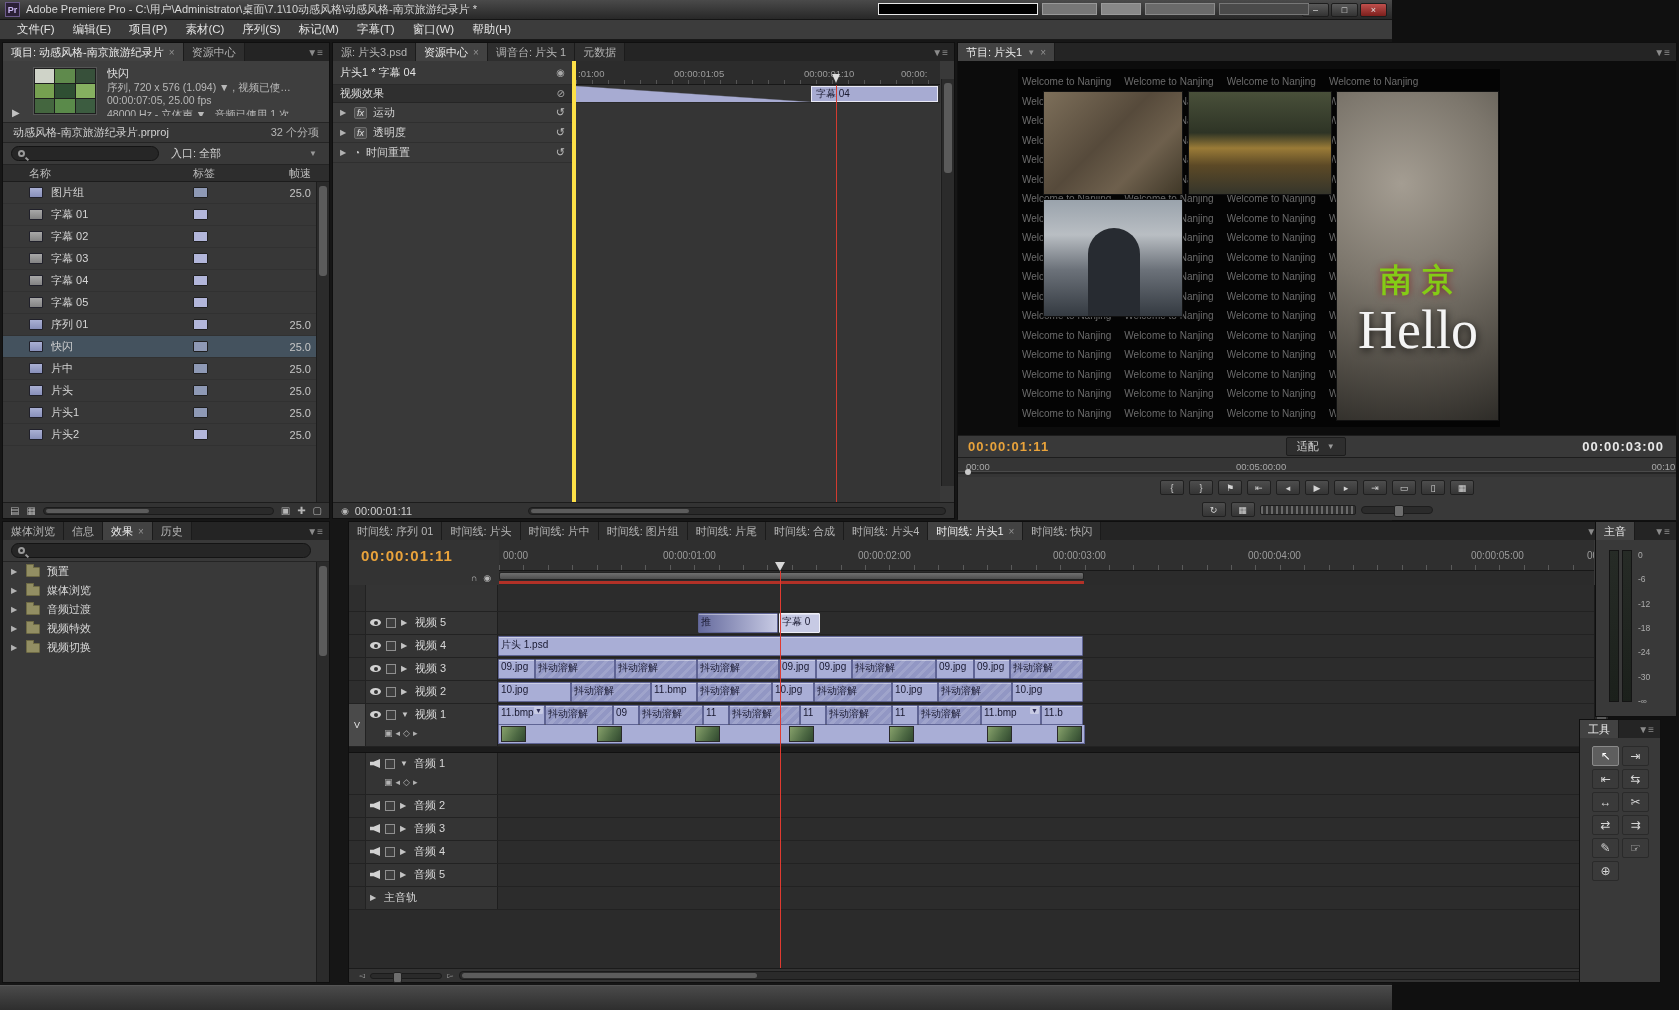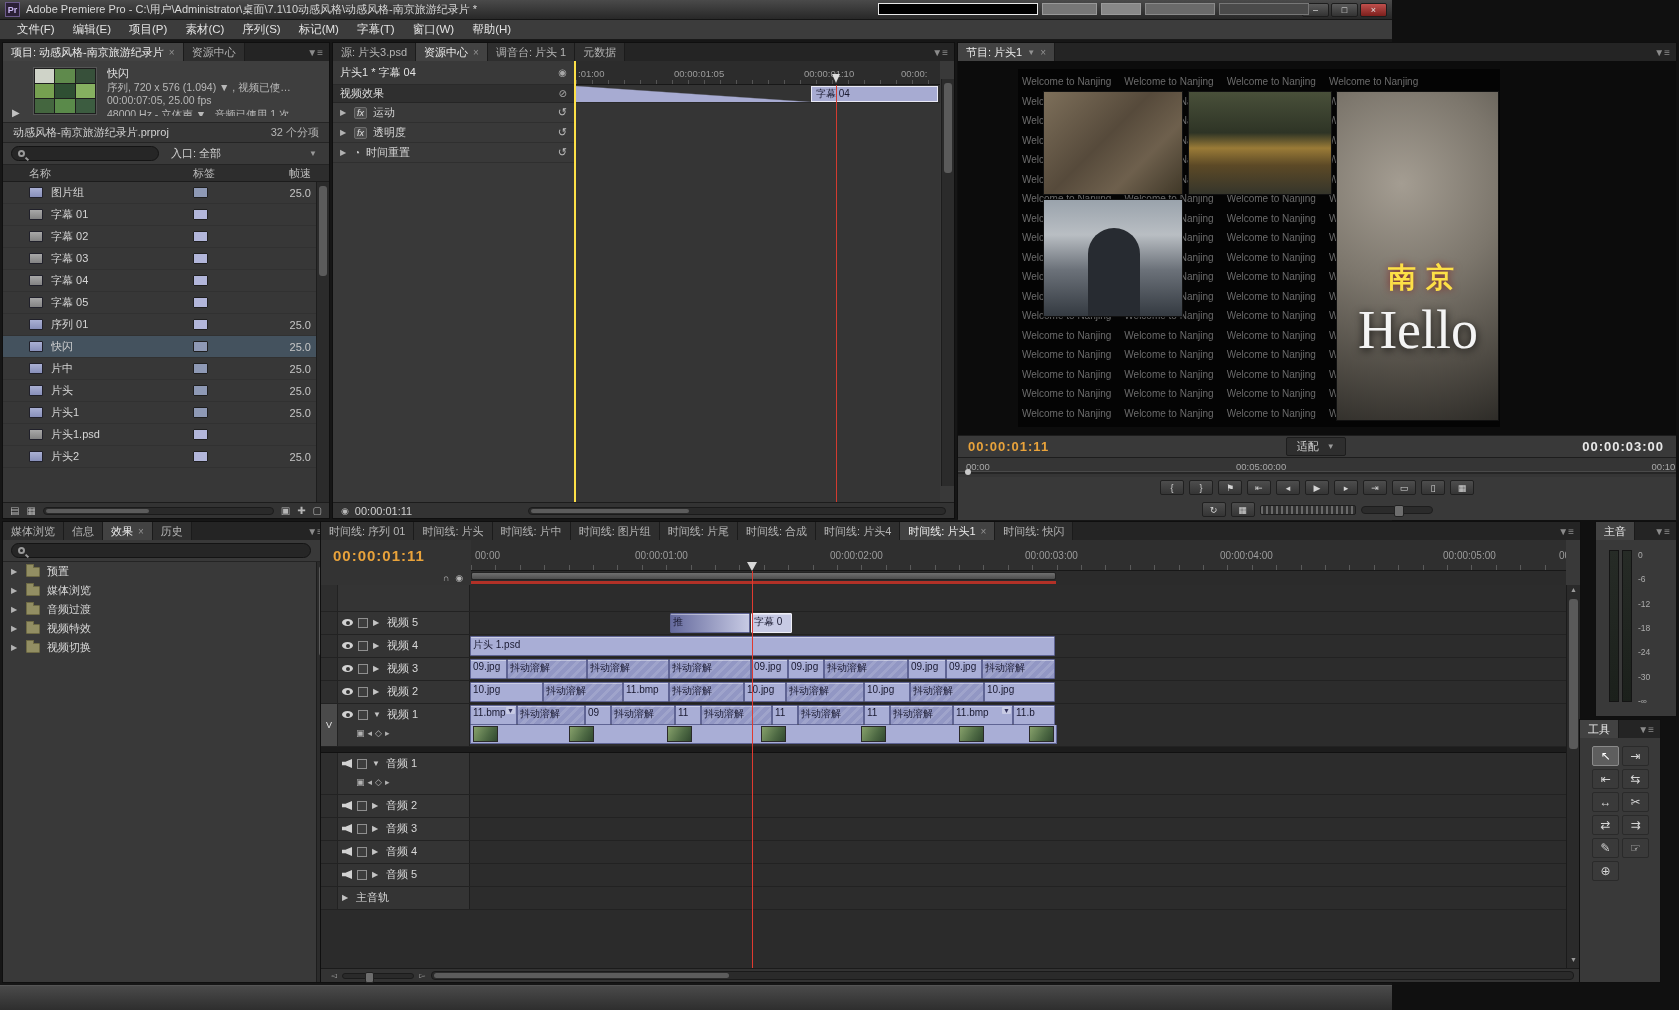--- a/index.html
+++ b/index.html
@@ -73,21 +73,21 @@
 .prate{margin-left:auto;padding-right:18px;color:#c6c6c6}
 .pfoot{height:16px;background:#333;border-top:1px solid #1c1c1c;display:flex;align-items:center;gap:7px;padding:0 7px;color:#b5b5b5}
 .fico{font-size:10px}
 .pfoot-scroll{flex:1;height:8px;background:#2a2a2a;border:1px solid #1b1b1b;border-radius:4px;position:relative}
 .pfoot-scroll i{position:absolute;left:2px;top:1px;height:4px;width:45%;background:#5c5c5c;border-radius:2px}
 .pscroll{top:139px;bottom:16px}
 
 
 .fx-panel{left:332px;top:42px;width:623px;height:477px}
 .fx-body{position:absolute;left:0;top:18px;right:0;bottom:16px}
-.fx-left{position:absolute;left:0;top:0;width:243px;bottom:0;border-right:2px solid #fde047;background:#393939}
+.fx-left{position:absolute;left:0;top:0;width:243px;bottom:0;border-right:4px solid #fde047;background:#393939}
 .fx-clipheader{height:24px;display:flex;align-items:center;padding:0 7px;color:#e4e4e4;border-bottom:1px solid #2a2a2a;gap:6px}
 .fx-collapse{margin-left:auto;color:#a8a8a8;font-size:10px}
 .fx-section{height:18px;background:#2f2f2f;display:flex;align-items:center;padding:0 7px;color:#dcdcdc;border-bottom:1px solid #252525}
 .seceye{margin-left:auto;color:#a8a8a8;font-size:10px}
 .fxrow{height:20px;display:flex;align-items:center;gap:6px;padding:0 7px;border-bottom:1px solid #2f2f2f;color:#d2d2d2}
 .ftri{font-size:8px;color:#b2b2b2;width:8px;flex:none}
 .fxbadge{font-style:italic;font-size:9px;background:#4c4c4c;border:1px solid #6c6c6c;border-radius:2px;padding:0 2px;color:#e2e2e2}
 .fclock{font-size:10px;color:#c8c8c8}
 .freset{margin-left:auto;color:#bababa;font-size:11px}
 .fx-right{position:absolute;left:243px;right:14px;top:0;bottom:0;background:#353535;overflow:hidden}
@@ -119,21 +119,21 @@
 .photo{position:absolute;border:1px solid #111}
 .ph-relief{left:25px;top:22px;width:140px;height:104px;
   background:linear-gradient(135deg,#7d6f5a 0%,#564a3b 45%,#6e604d 70%,#403828 100%)}
 .ph-temple{left:170px;top:22px;width:144px;height:104px;
   background:linear-gradient(180deg,#49503a 0%,#2e3425 40%,#9a7b37 55%,#5c4926 72%,#35352b 100%)}
 .ph-lion{left:318px;top:22px;width:163px;height:330px;
   background:radial-gradient(circle at 40% 28%,#a49d92 0%,#7c766c 40%,#4f4b44 75%,#2e2c28 100%)}
 .ph-gate{left:25px;top:130px;width:140px;height:118px;
   background:linear-gradient(180deg,#9aa3ac 0%,#b9bec3 30%,#6c727a 60%,#343a41 100%)}
 .gate-arch{position:absolute;left:44px;top:28px;width:52px;height:88px;background:#272b31;border-radius:26px 26px 0 0}
-.city{position:absolute;right:36px;top:190px;color:#fde047;font-size:28px;font-weight:bold;letter-spacing:10px;
+.city{position:absolute;right:36px;top:190px;color:#84cc16;font-size:32px;font-weight:bold;letter-spacing:10px;
   font-family:"Liberation Serif","DejaVu Serif",serif;text-shadow:0 0 8px rgba(130,0,0,.7)}
 .hello{position:absolute;right:22px;top:230px;color:#f4f4f4;font-size:54px;
   font-family:"Liberation Serif","DejaVu Serif",serif;text-shadow:0 2px 8px rgba(0,0,0,.85)}
 .pm-ctl{position:absolute;left:0;top:392px;height:22px;width:100%;background:#393939;display:flex;align-items:center;border-top:1px solid #1c1c1c}
 .pm-tc{color:#e9a33b;font-size:13px;font-weight:bold;padding-left:10px;letter-spacing:1px}
 .pm-fit{margin:0 auto;display:flex;align-items:center;gap:8px;background:#2e2e2e;border:1px solid #1d1d1d;
   border-radius:2px;padding:1px 10px;color:#d2d2d2}
 .pm-total{color:#e8e8e8;font-size:13px;font-weight:bold;padding-right:12px;letter-spacing:1px}
 .pm-mini{position:absolute;left:0;top:414px;height:20px;width:100%;background:#353535;border-top:1px solid #1d1d1d;overflow:hidden}
 .pm-mini .ml{position:absolute;top:3px;font-size:9.5px;color:#a8a8a8;white-space:nowrap}
@@ -149,21 +149,21 @@
 
 
 .browser-panel{left:2px;top:521px;width:328px;height:462px}
 .bsearch{height:22px;display:flex;align-items:center;padding:0 8px;border-bottom:1px solid #242424}
 .folder-row{height:19px;display:flex;align-items:center;gap:7px;padding-left:8px;color:#d8d8d8}
 .folder-icon{width:14px;height:10px;background:#928e63;border:1px solid #6e6a45;border-radius:1px;position:relative;flex:none}
 .folder-icon::before{content:'';position:absolute;left:-1px;top:-4px;width:6px;height:3px;background:#928e63;border:1px solid #6e6a45;border-bottom:none;border-radius:1px 1px 0 0}
 .bscroll{top:40px;bottom:0}
 
 
-.timeline-panel{left:320px;top:521px;width:1261px;height:462px}
+.timeline-panel{left:348px;top:521px;width:1261px;height:462px}
 .tl-content{position:absolute;left:0;top:18px;right:0;bottom:0}
 .tl-timecode{position:absolute;left:0;top:0;width:150px;height:31px;background:#333;color:#e9a33b;
   font-size:15px;font-weight:bold;padding:7px 0 0 12px;letter-spacing:1px}
 .tl-ruler{position:absolute;left:150px;right:14px;top:0;height:31px;background:#2f2f2f;border-bottom:1px solid #181818;overflow:hidden}
 .tl-ruler .rl{position:absolute;bottom:9px;font-size:10px;color:#9c9c9c;white-space:nowrap}
 .tl-ruler::after{content:'';position:absolute;left:0;right:0;bottom:0;height:5px;
   background:repeating-linear-gradient(90deg,#5a5a5a 0 1px,transparent 1px 24.4px)}
 .tl-workrow{position:absolute;left:0;top:31px;height:14px;width:100%}
 .tl-workhead{position:absolute;left:0;top:0;width:150px;height:14px;background:#333;display:flex;
   justify-content:flex-end;align-items:center;gap:6px;padding-right:8px;color:#b8b8b8;font-size:9px}
@@ -366,26 +366,20 @@
           <span class="pchip" style="background: rgb(142, 153, 181);"></span>
           <span class="prate">25.0</span>
         </div>
         <div class="prow">
           <span class="picon seq"></span>
           <span class="pname">片头1</span>
           <span class="pchip" style="background: rgb(142, 153, 181);"></span>
           <span class="prate">25.0</span>
         </div>
         <div class="prow">
-          <span class="picon still"></span>
-          <span class="pname">片头1.psd</span>
-          <span class="pchip" style="background: rgb(178, 182, 218);"></span>
-          <span class="prate"></span>
-        </div>
-        <div class="prow">
           <span class="picon seq"></span>
           <span class="pname">片头2</span>
           <span class="pchip" style="background: rgb(178, 182, 218);"></span>
           <span class="prate">25.0</span>
         </div>
       </div>
     <div class="vscroll pscroll">
         <div class="thumbv"></div>
       </div>
     <div class="pfoot" id="project-foot">

